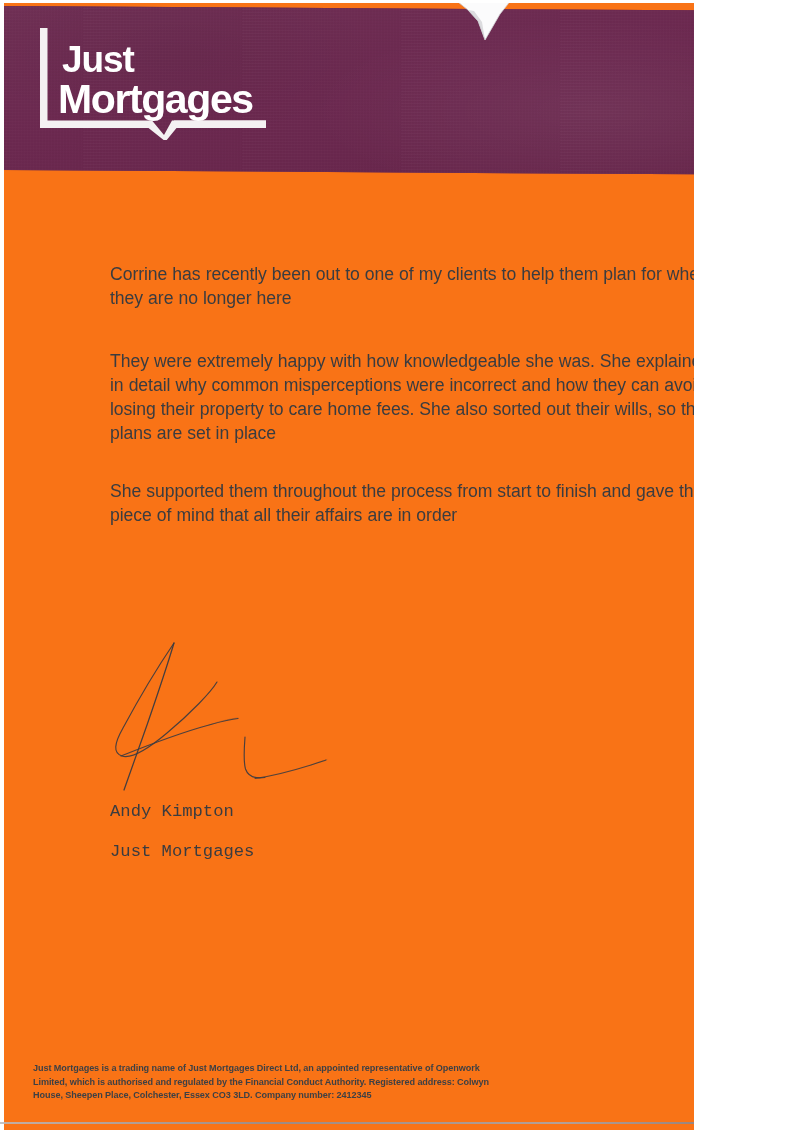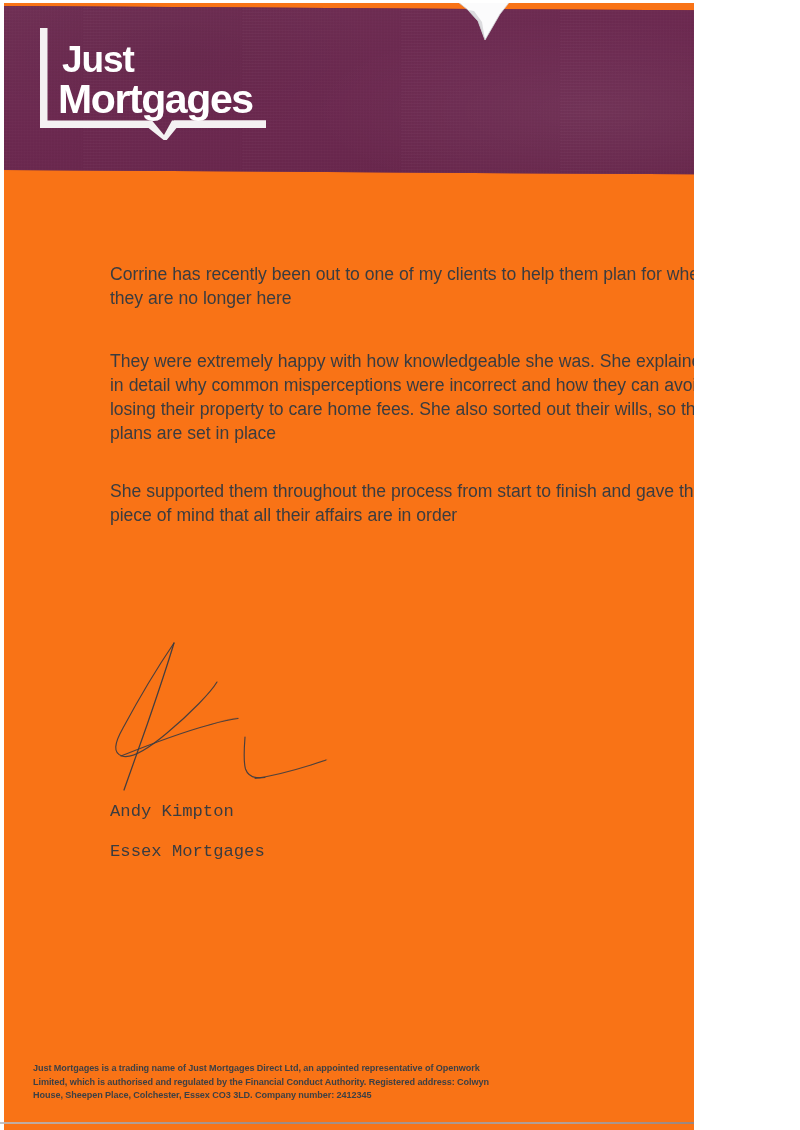--- a/index.html
+++ b/index.html
@@ -205,21 +205,21 @@
         <path d="M104,85 C116,81 126,78.5 133,78" stroke-width=".55" opacity=".45"></path>
 
         <path d="M140,97 C139,110 138.5,122 140.5,129 C143,136 150,139 160,137.5" stroke-width="1.15" opacity=".92"></path>
         <path d="M150,138.5 C168,136 190,130 206,125 C214,122.5 218,121 221,120" stroke-width="1.1" opacity=".88"></path>
         <path d="M206,125 C214,122 219,120.5 222,119.5" stroke-width=".5" opacity=".4"></path>
       </g>
     </svg>
 
     <div class="sig-name sig-name-1">Andy Kimpton</div>
 
-    <div class="sig-name sig-name-2">Essex Mortgages</div>
+    <div class="sig-name sig-name-2">Just Mortgages</div>
   </div>
 
   <div class="footer">
     <span class="fline">Just Mortgages is a trading name of Just Mortgages Direct Ltd, an appointed representative of Openwork</span>
     <span class="fline">Limited, which is authorised and regulated by the Financial Conduct Authority. Registered address: Colwyn</span>
     <span class="fline">House, Sheepen Place, Colchester, Essex CO3 3LD.  Company number: 2412345</span>
   </div>
 
   <div class="scan-edge-top-hint"></div>
   <div class="scan-edge-left"></div>

